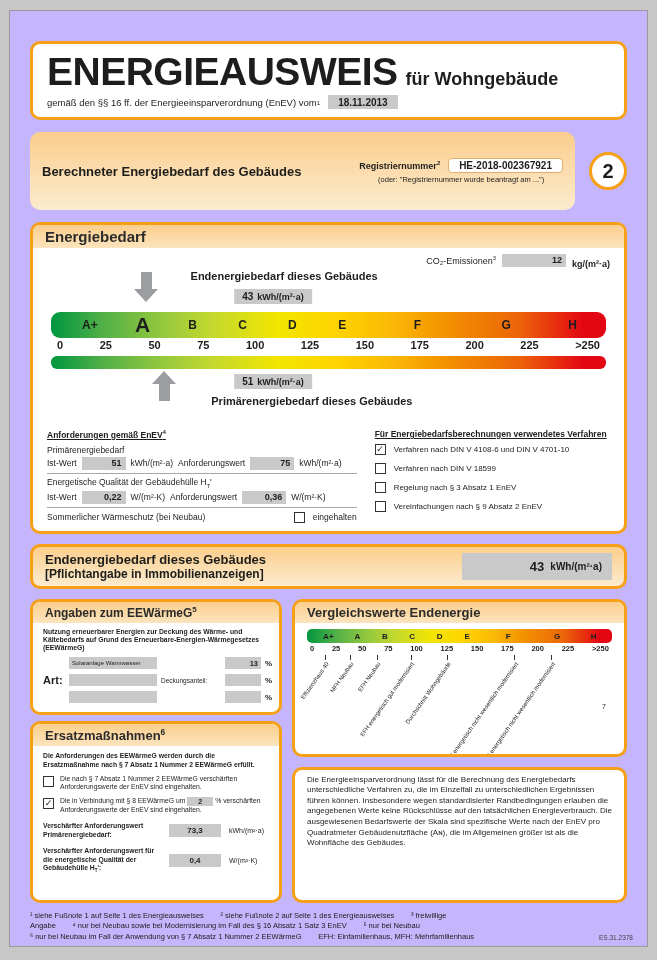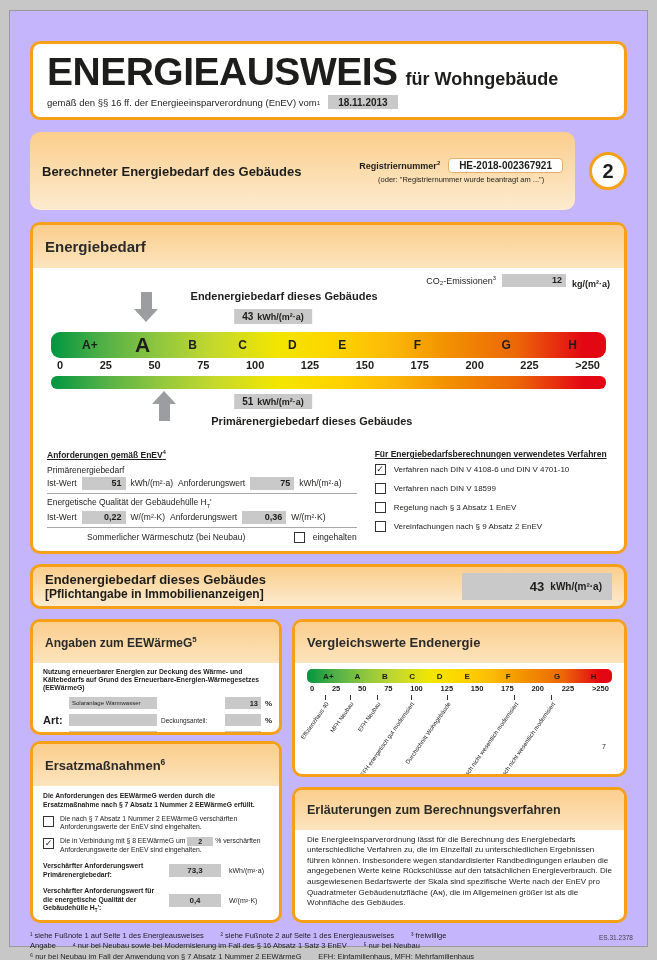--- a/index.html
+++ b/index.html
@@ -13,21 +13,21 @@
   sup{font-size:0.65em;}
   sub{font-size:0.65em;}
   .sheet{
     position:absolute;left:9px;top:10px;width:639px;height:937px;
     background:#c4b5fd;border:1px solid #9a9a9a;box-sizing:border-box;
     padding:30px 20px 0 20px;
   }
   .box{border:3px solid #F5A017;border-radius:10px;background:#fff;box-sizing:border-box;}
   .strip{
     background:linear-gradient(180deg,#FBCE8C 0%,#FCE4BE 100%);
-    font-weight:bold;border-radius:6px 6px 0 0;padding:13px 12px;color:#2b2b2b;
+    font-weight:bold;border-radius:6px 6px 0 0;padding:3px 12px;color:#2b2b2b;
   }
   .gb{background:#c9c9c9;display:inline-flex;align-items:center;box-sizing:border-box;}
 
   
   .headbox{padding:8px 14px 8px 14px;margin-bottom:12px;}
   .titlerow{display:flex;align-items:baseline;}
   .apptitle{font-size:39px;font-weight:bold;letter-spacing:-0.5px;line-height:1;}
   .subtitle{font-size:18px;font-weight:bold;margin-left:8px;}
   .lawline{font-size:9.5px;margin-top:4px;display:flex;align-items:center;}
   .datebox{height:14px;padding:0 10px;margin-left:8px;font-weight:bold;font-size:10px;}
@@ -86,21 +86,21 @@
 
   .cols{display:flex;margin-top:6px;}
   .enevcol{width:55%;}
   .verfcol{width:45%;padding-left:18px;box-sizing:border-box;}
   .h-ul{font-weight:bold;font-size:8.5px;text-decoration:underline;margin-bottom:5px;}
   .gname{font-size:8.5px;margin-top:2px;}
   .vrow{display:flex;align-items:center;gap:5px;font-size:8.5px;margin-top:2px;}
   .vb{width:44px;height:13px;justify-content:flex-end;padding:0 4px;font-weight:bold;font-size:9px;}
   .grp{border-bottom:1px solid #a8a8a8;padding-bottom:3px;margin-bottom:3px;}
   .sumrow{display:flex;align-items:center;gap:8px;font-size:8.5px;margin-top:4px;}
-  .sumrow .slbl{flex:1;margin-left:40px;}
+  .sumrow .slbl{flex:1;}
   .cb{width:9px;height:9px;border:1px solid #333;display:inline-flex;align-items:center;justify-content:center;font-size:9px;line-height:1;background:#fff;flex:none;}
   .vopt{display:flex;gap:8px;align-items:center;margin-bottom:8px;font-size:8px;}
 
   
   .endbar{
     display:flex;align-items:center;justify-content:space-between;
     background:linear-gradient(180deg,#FBCE8C 0%,#FCEBCF 100%);
     padding:5px 12px;min-height:38px;margin-bottom:10px;border-radius:10px;
   }
   .endbar .l1{font-size:13px;font-weight:bold;}
@@ -481,21 +481,20 @@
             <span class="vlabel" style="right:66%">EFH energetisch gut modernisiert</span>
             <span class="vlabel" style="right:54%">Durchschnitt Wohngebäude</span>
             <span class="vlabel" style="right:32%">MFH energetisch nicht wesentlich modernisiert</span>
             <span class="vlabel" style="right:20%">EFH energetisch nicht wesentlich modernisiert</span>
             <span class="vgfoot">7</span>
           </div>
         </div>
       </div>
 
       <div class="box erlbox">
-        <div class="strip">Erläuterungen zum Berechnungsverfahren</div>
         <div class="erlbody">Die Energieeinsparverordnung lässt für die Berechnung des Energiebedarfs unterschiedliche Verfahren zu, die im Einzelfall zu unterschiedlichen Ergebnissen führen können. Insbesondere wegen standardisierter Randbedingungen erlauben die angegebenen Werte keine Rückschlüsse auf den tatsächlichen Energieverbrauch. Die ausgewiesenen Bedarfswerte der Skala sind spezifische Werte nach der EnEV pro Quadratmeter Gebäudenutzfläche (Aɴ), die im Allgemeinen größer ist als die Wohnfläche des Gebäudes.</div>
       </div>
     </div>
   </div>
 
   <div class="footnotes">
     <div class="fnline">¹ siehe Fußnote 1 auf Seite 1 des Energieausweises        ² siehe Fußnote 2 auf Seite 1 des Energieausweises        ³ freiwillige</div>
     <div class="fnline">Angabe        ⁴ nur bei Neubau sowie bei Modernisierung im Fall des § 16 Absatz 1 Satz 3 EnEV        ⁵ nur bei Neubau</div>
     <div class="fnline">⁶ nur bei Neubau im Fall der Anwendung von § 7 Absatz 1 Nummer 2 EEWärmeG        EFH: Einfamilienhaus, MFH: Mehrfamilienhaus</div>
   </div>

